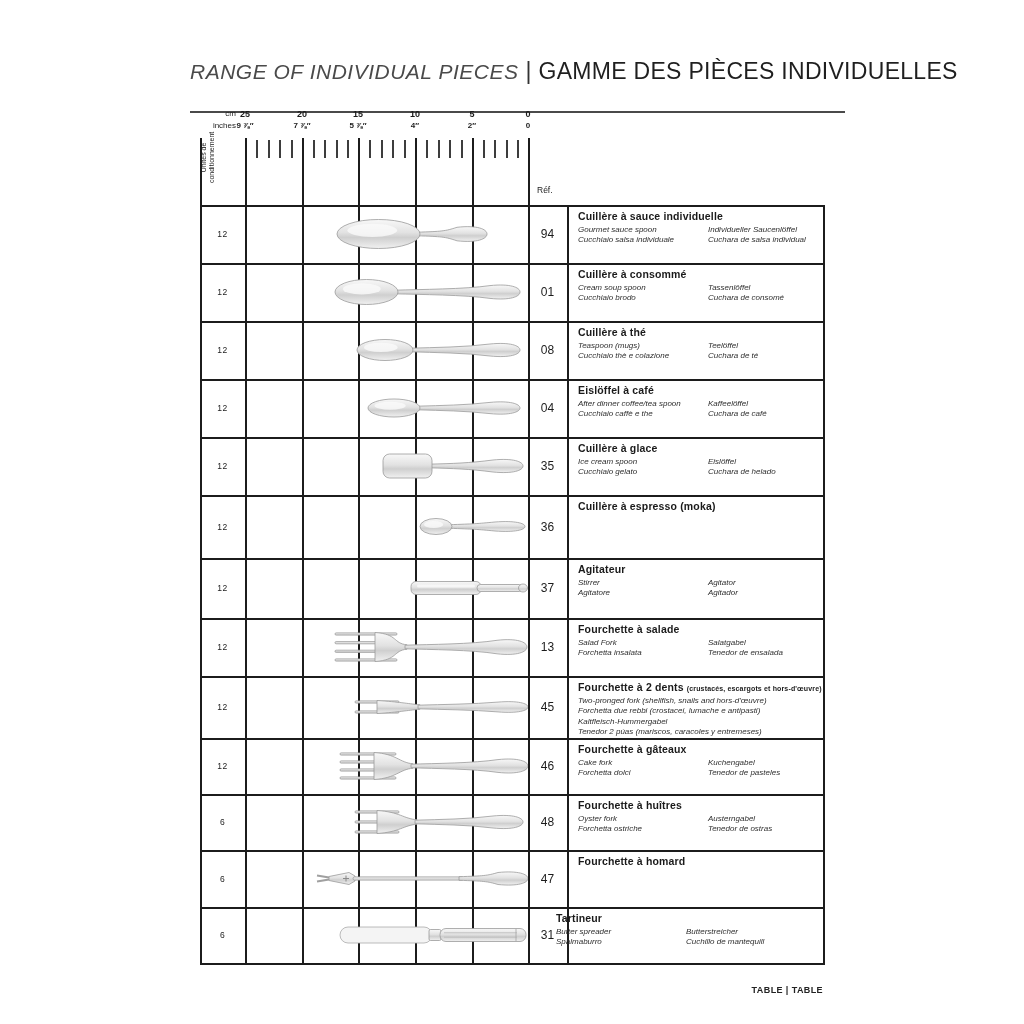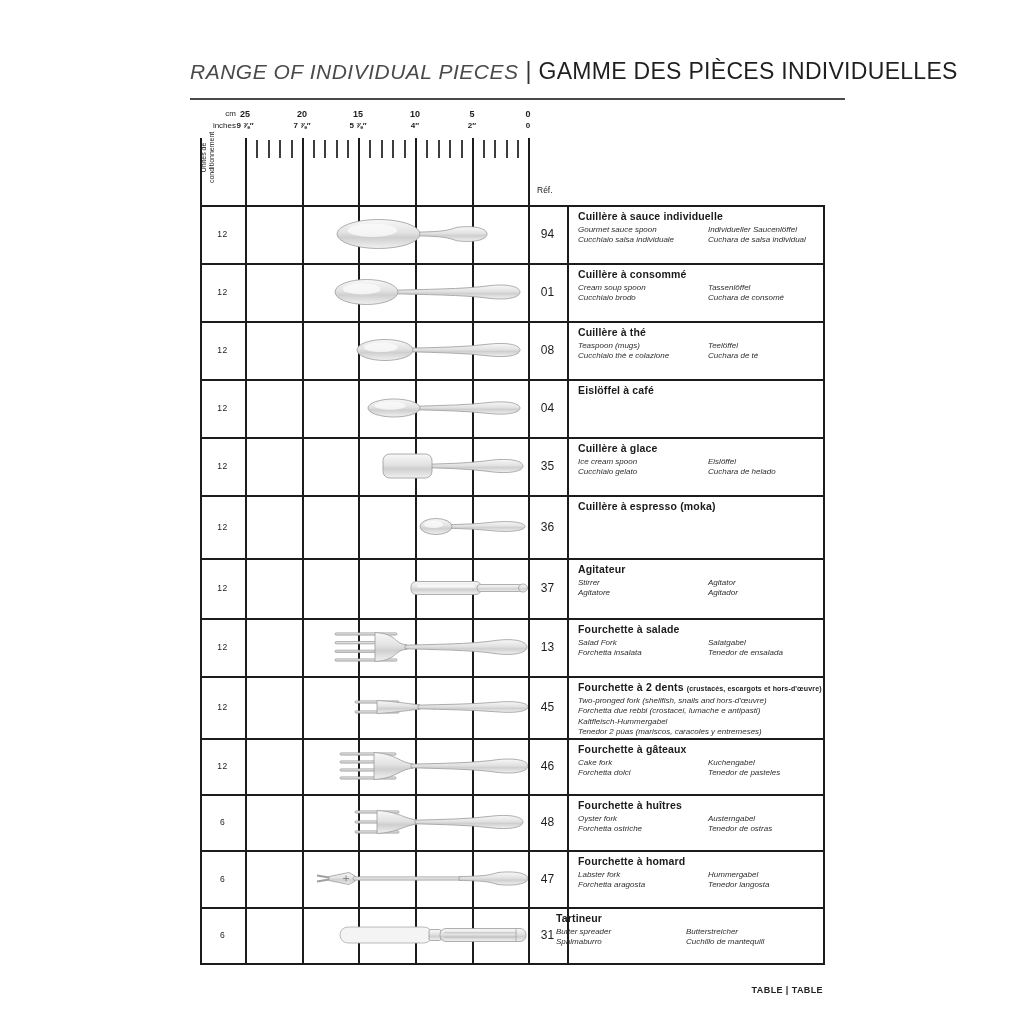--- a/index.html
+++ b/index.html
@@ -1,20 +1,20 @@
 <!DOCTYPE html>
 <html><head>
 <meta charset="utf-8">
 <style>
   html,body{margin:0;padding:0;background:#ffffff;}
   .page{position:relative;width:1024px;height:1024px;background:#fff;overflow:hidden;
         font-family:"Liberation Sans", sans-serif;color:#1c1c1c;}
   
   .title{position:absolute;left:190px;top:58px;width:655px;text-align:left;
-         border-bottom:2px solid #4a4a4a;padding-bottom:13px;white-space:nowrap;}
+         border-bottom:2px solid #4a4a4a;padding-bottom:26px;white-space:nowrap;}
   .t-en{font-style:italic;font-size:21px;letter-spacing:.5px;color:#4a4a4a;}
   .t-sep{font-size:23px;color:#333;margin:0 7px;font-weight:400;}
   .t-fr{font-size:23px;color:#1f1f1f;letter-spacing:.3px;}
   
   .cm-word,.in-word{position:absolute;font-size:8px;color:#222;transform:translateX(-100%);}
   .cm-num{position:absolute;top:109px;font-size:9px;font-weight:bold;transform:translateX(-50%);}
   .in-num{position:absolute;top:121px;font-size:8px;font-weight:bold;transform:translateX(-50%);}
   .mtick{position:absolute;top:140px;width:2px;height:18px;background:#3d3d3d;}
   .vline{position:absolute;width:2px;background:#1c1c1c;}
   .hline{position:absolute;height:2px;background:#1c1c1c;}
@@ -196,20 +196,30 @@
           <path class="metal" d="M 172 27.2 C 197 26.4, 220 26.2, 245 23.4
           C 265 21.5, 275 24.9, 275 29
           C 275 33.1, 265 36.5, 245 34.6
           C 220 31.8, 197 31.6, 172 30.8 Z"></path>
           <ellipse class="metal" cx="149" cy="29" rx="26" ry="9"></ellipse>
           <ellipse cx="145.1" cy="26.75" rx="15.6" ry="4.05" fill="#fafafa" opacity="0.8"></ellipse>
         </svg></div>
       <div class="cell-ref" style="left:528px;top:379px;width:39px;height:58px">04</div>
       <div class="cell-desc" style="left:578px;top:384px;width:241px">
         <div class="d-title"><span>Eislöffel à café</span></div>
+        <div class="d-grid">
+          <div class="d-colL">
+            <div class="d-line">After dinner coffee/tea spoon</div>
+            <div class="d-line">Cucchiaio caffè e the</div>
+          </div>
+          <div class="d-colR">
+            <div class="d-line">Kaffeelöffel</div>
+            <div class="d-line">Cuchara de café</div>
+          </div>
+        </div>
       </div>
       <div class="cell-units" style="left:200px;top:437px;width:45px;height:58px">12</div>
       <div class="cell-img" style="left:245px;top:437px;width:283px;height:58px"><svg width="283" height="58" viewBox="0 0 283 58">
           <path class="metal" d="M 184 27.2 C 209 26.4, 223 26.2, 248 23.0
           C 268 21, 278 24.6, 278 29
           C 278 33.4, 268 37, 248 35.0
           C 223 31.8, 209 31.6, 184 30.8 Z"></path>
           <rect class="metal" x="138" y="17" width="49" height="24" rx="6.6"></rect>
         </svg></div>
       <div class="cell-ref" style="left:528px;top:437px;width:39px;height:58px">35</div>
@@ -367,30 +377,20 @@
           <path d="M101 25.5 L101 31.5 M98 28.5 L104 28.5" stroke="#8a8a8a" stroke-width="1" fill="none"></path>
           <rect class="metal" x="108" y="26.9" width="110" height="3.2" rx="1.6"></rect>
           <path class="metal" d="M 214 26.7 C 239 25.9, 242 25.7, 253 22.5
           C 273 20.5, 283 24.1, 283 28.5
           C 283 32.9, 273 36.5, 253 34.5
           C 242 31.3, 239 31.1, 214 30.3 Z"></path>
         </svg></div>
       <div class="cell-ref" style="left:528px;top:850px;width:39px;height:57px">47</div>
       <div class="cell-desc" style="left:578px;top:855px;width:241px">
         <div class="d-title"><span>Fourchette à homard</span></div>
-        <div class="d-grid">
-          <div class="d-colL">
-            <div class="d-line">Labster fork</div>
-            <div class="d-line">Forchetta aragosta</div>
-          </div>
-          <div class="d-colR">
-            <div class="d-line">Hummergabel</div>
-            <div class="d-line">Tenedor langosta</div>
-          </div>
-        </div>
       </div>
       <div class="cell-units" style="left:200px;top:907px;width:45px;height:56px">6</div>
       <div class="cell-img" style="left:245px;top:907px;width:283px;height:56px"><svg width="283" height="56" viewBox="0 0 283 56">
           <rect class="metal-lt" x="95" y="20" width="92" height="16" rx="8"></rect>
           <rect class="metal" x="184" y="22.5" width="12" height="11" rx="1.5"></rect>
           <rect class="metal" x="195" y="21.5" width="86" height="13" rx="6"></rect>
           <path d="M199 25.8 L272 25.8 M199 30.2 L272 30.2" stroke="#bdbdbd" stroke-width="0.9" fill="none"></path>
           <path d="M271 21.8 L271 34.2" stroke="#aaaaaa" stroke-width="0.9" fill="none"></path>
         </svg></div>
       <div class="cell-ref" style="left:528px;top:907px;width:39px;height:56px">31</div>

